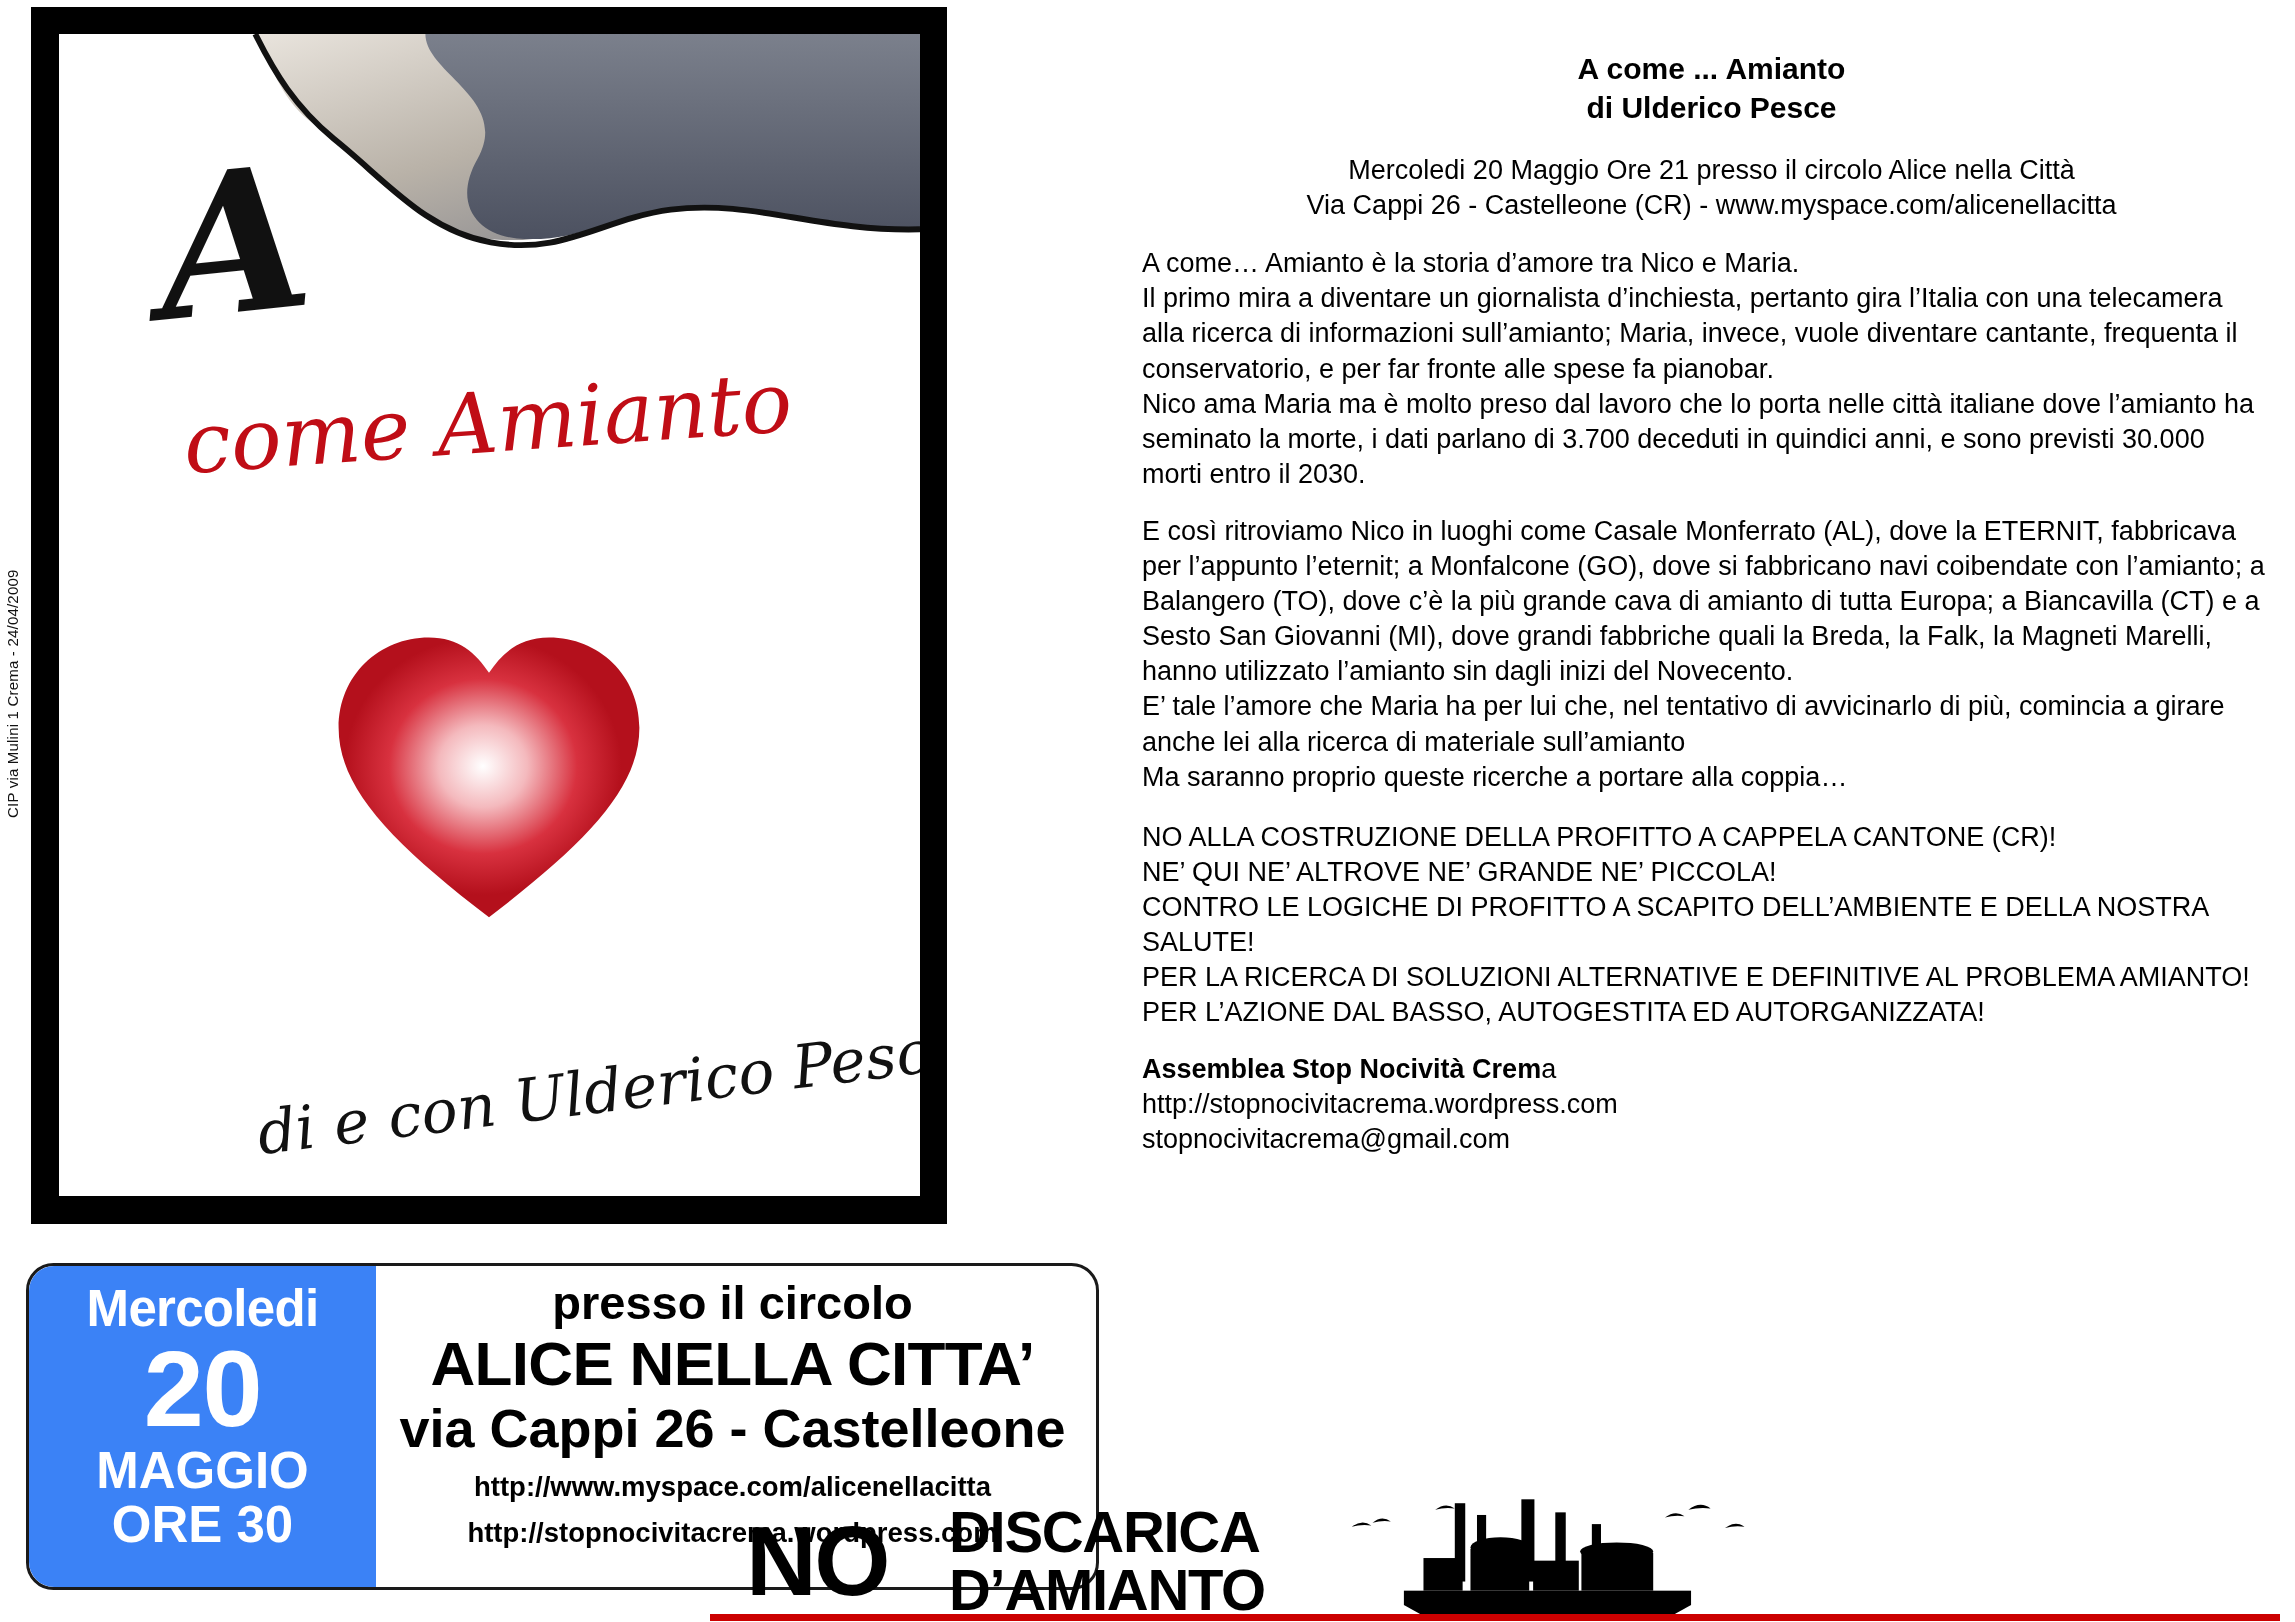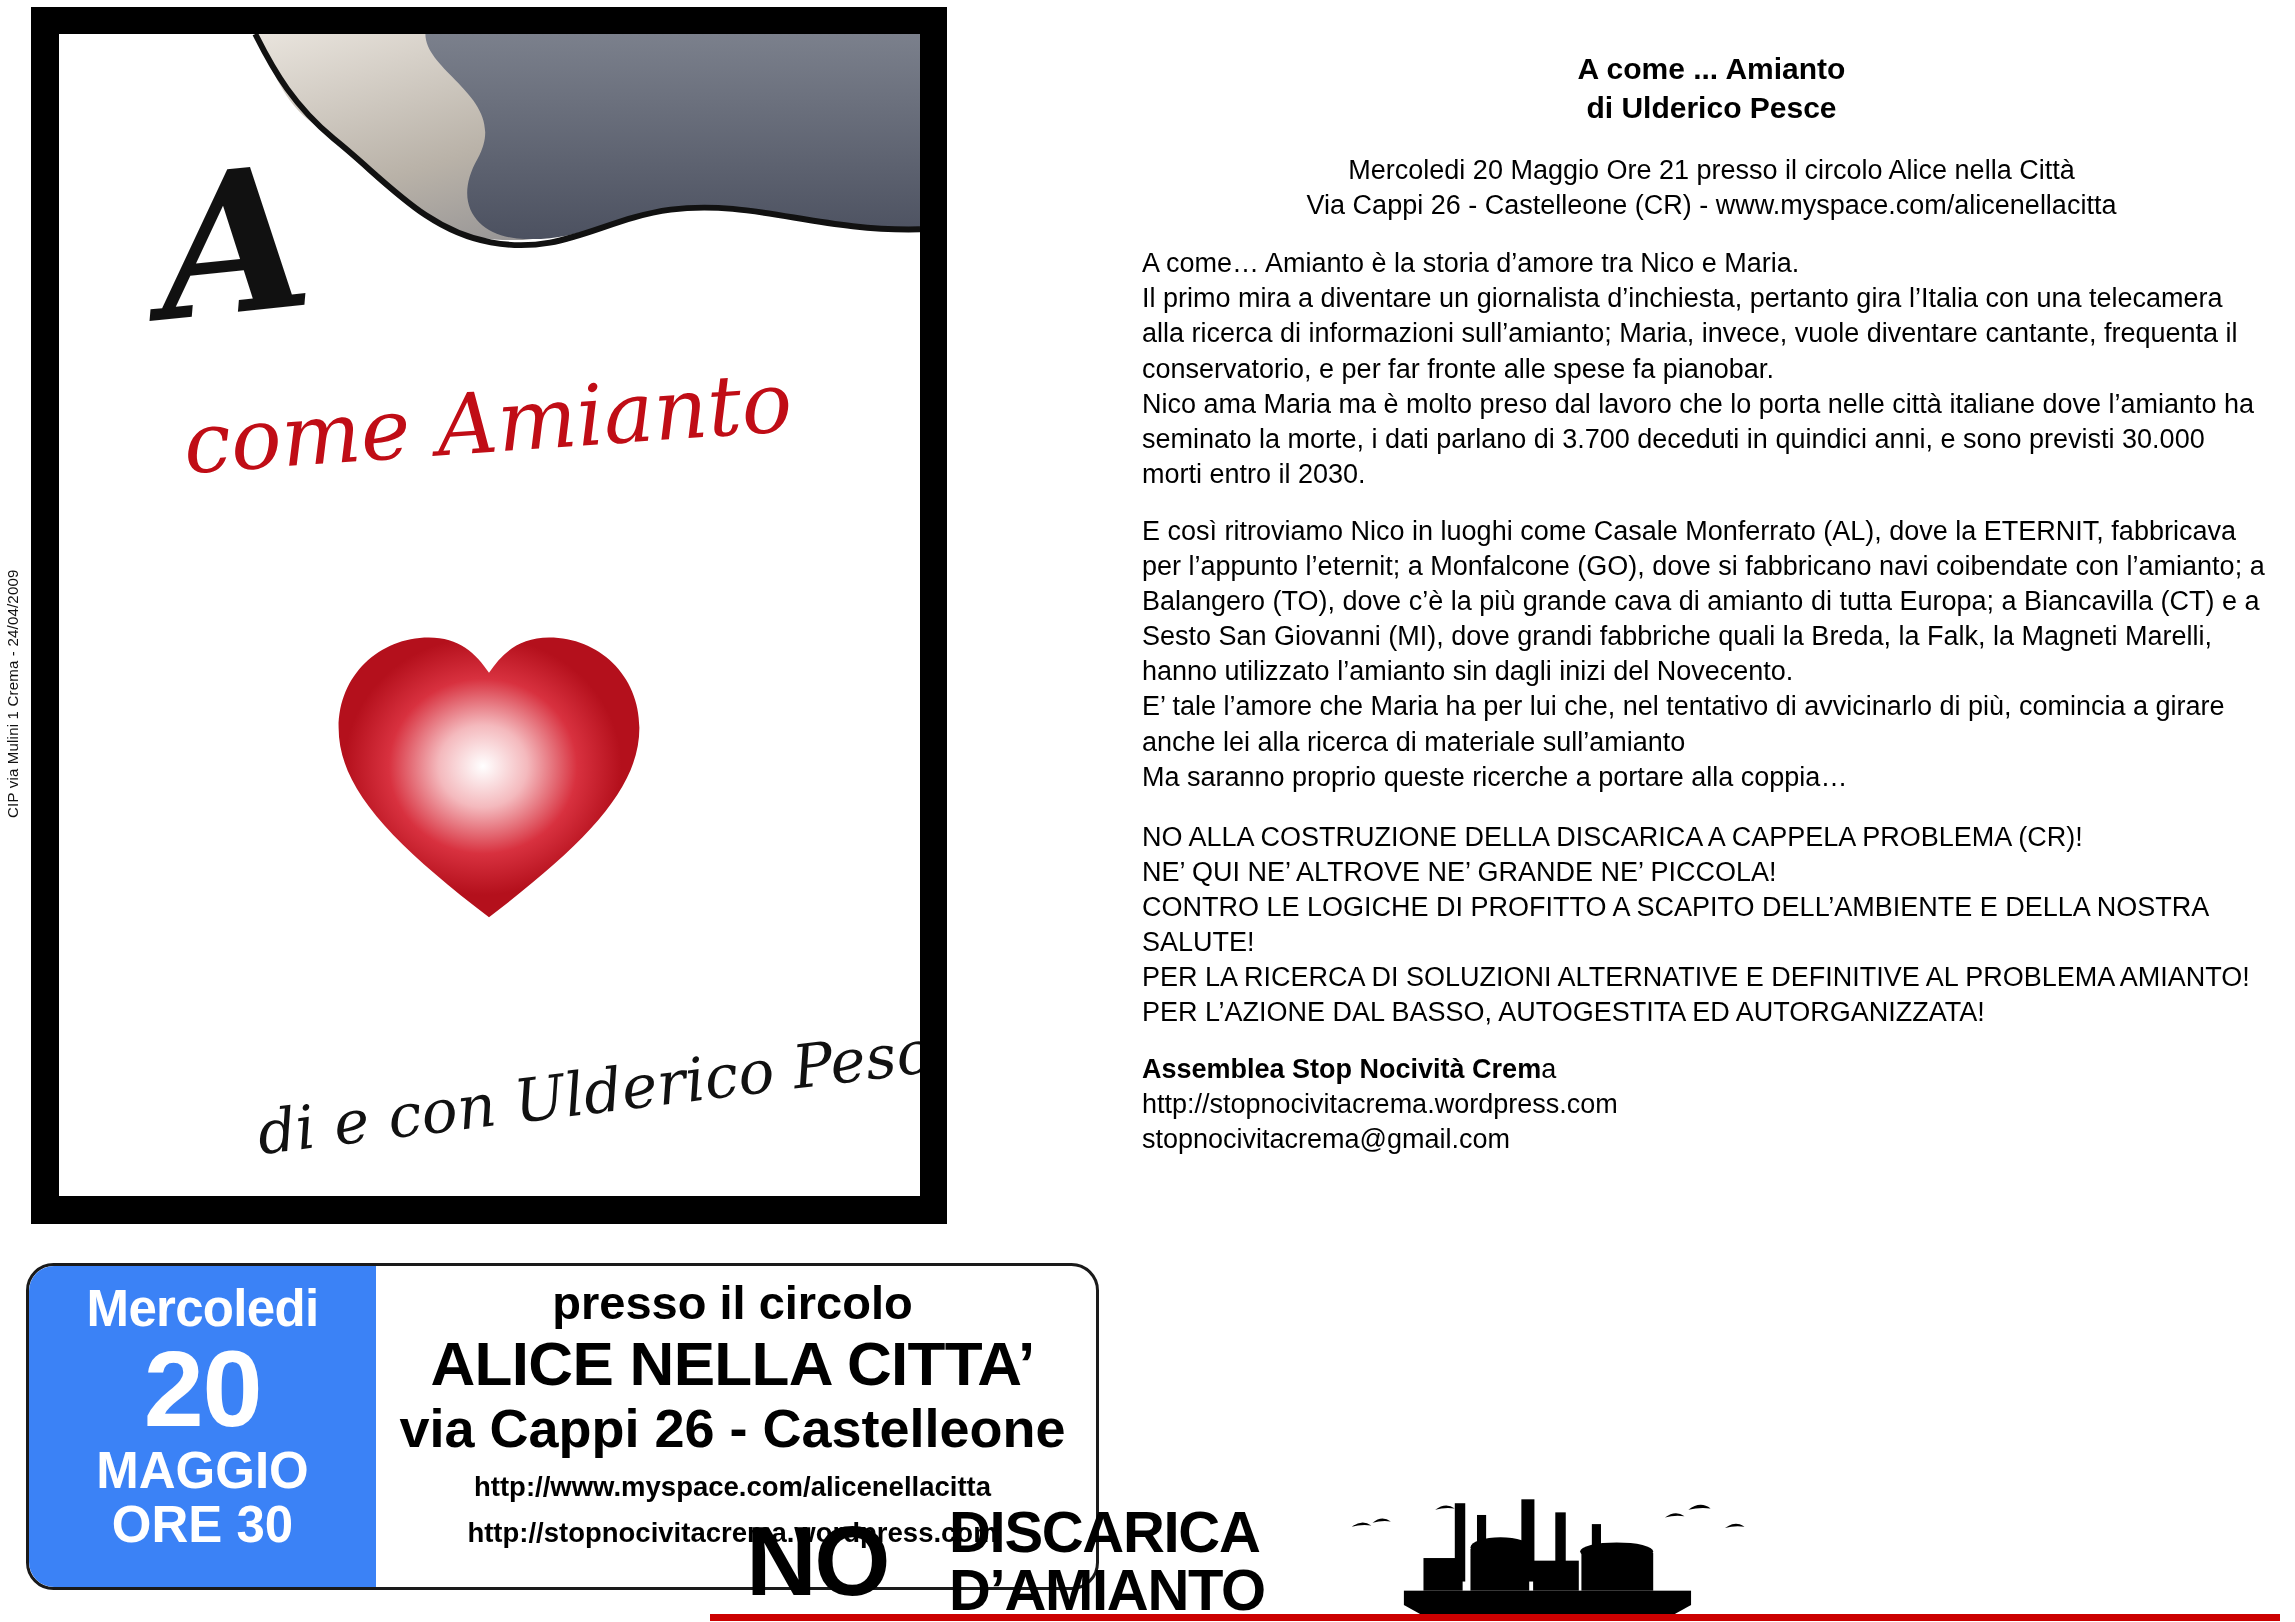--- a/index.html
+++ b/index.html
@@ -369,21 +369,21 @@
     <div class="r-body">
       <p>A come… Amianto è la storia d’amore tra Nico e Maria.</p>
       <p>Il primo mira a diventare un giornalista d’inchiesta, pertanto gira l’Italia con una telecamera alla ricerca di informazioni sull’amianto;  Maria, invece, vuole diventare cantante, frequenta il conservatorio, e per far fronte alle spese fa pianobar.</p>
       <p>Nico ama Maria ma è molto preso dal lavoro che lo porta nelle città italiane dove l’amianto ha seminato la morte, i dati parlano di 3.700 deceduti in quindici anni, e sono previsti 30.000 morti entro il 2030.</p>
       <p class="gap">E così ritroviamo Nico in luoghi come Casale Monferrato (AL), dove la ETERNIT, fabbricava per l’appunto l’eternit; a Monfalcone (GO), dove si fabbricano navi coibendate con l’amianto; a Balangero (TO), dove c’è la più grande cava di amianto di tutta Europa; a Biancavilla (CT) e a Sesto San Giovanni (MI), dove grandi fabbriche quali la Breda, la Falk, la Magneti Marelli, hanno utilizzato l’amianto sin dagli inizi del Novecento.</p>
       <p>E’ tale l’amore che Maria ha per lui che, nel tentativo di avvicinarlo di più, comincia a girare anche lei alla ricerca di materiale sull’amianto</p>
       <p>Ma saranno proprio queste ricerche a portare alla coppia…</p>
     </div>
 
     <div class="r-slogans">
-      <p>NO ALLA COSTRUZIONE DELLA DISCARICA  A CAPPELA PROBLEMA (CR)!</p>
+      <p>NO ALLA COSTRUZIONE DELLA PROFITTO  A CAPPELA CANTONE (CR)!</p>
       <p>NE’ QUI NE’ ALTROVE NE’ GRANDE NE’ PICCOLA!</p>
       <p>CONTRO LE LOGICHE DI PROFITTO A SCAPITO DELL’AMBIENTE E DELLA NOSTRA SALUTE!</p>
       <p>PER LA RICERCA DI SOLUZIONI ALTERNATIVE E DEFINITIVE AL PROBLEMA AMIANTO!</p>
       <p>PER L’AZIONE DAL BASSO, AUTOGESTITA ED AUTORGANIZZATA!</p>
     </div>
 
     <div class="r-contact">
       <p><span class="bold">Assemblea Stop Nocività Crem</span><span>a</span></p>
       <p>http://stopnocivitacrema.wordpress.com</p>
       <p>stopnocivitacrema@gmail.com</p>

